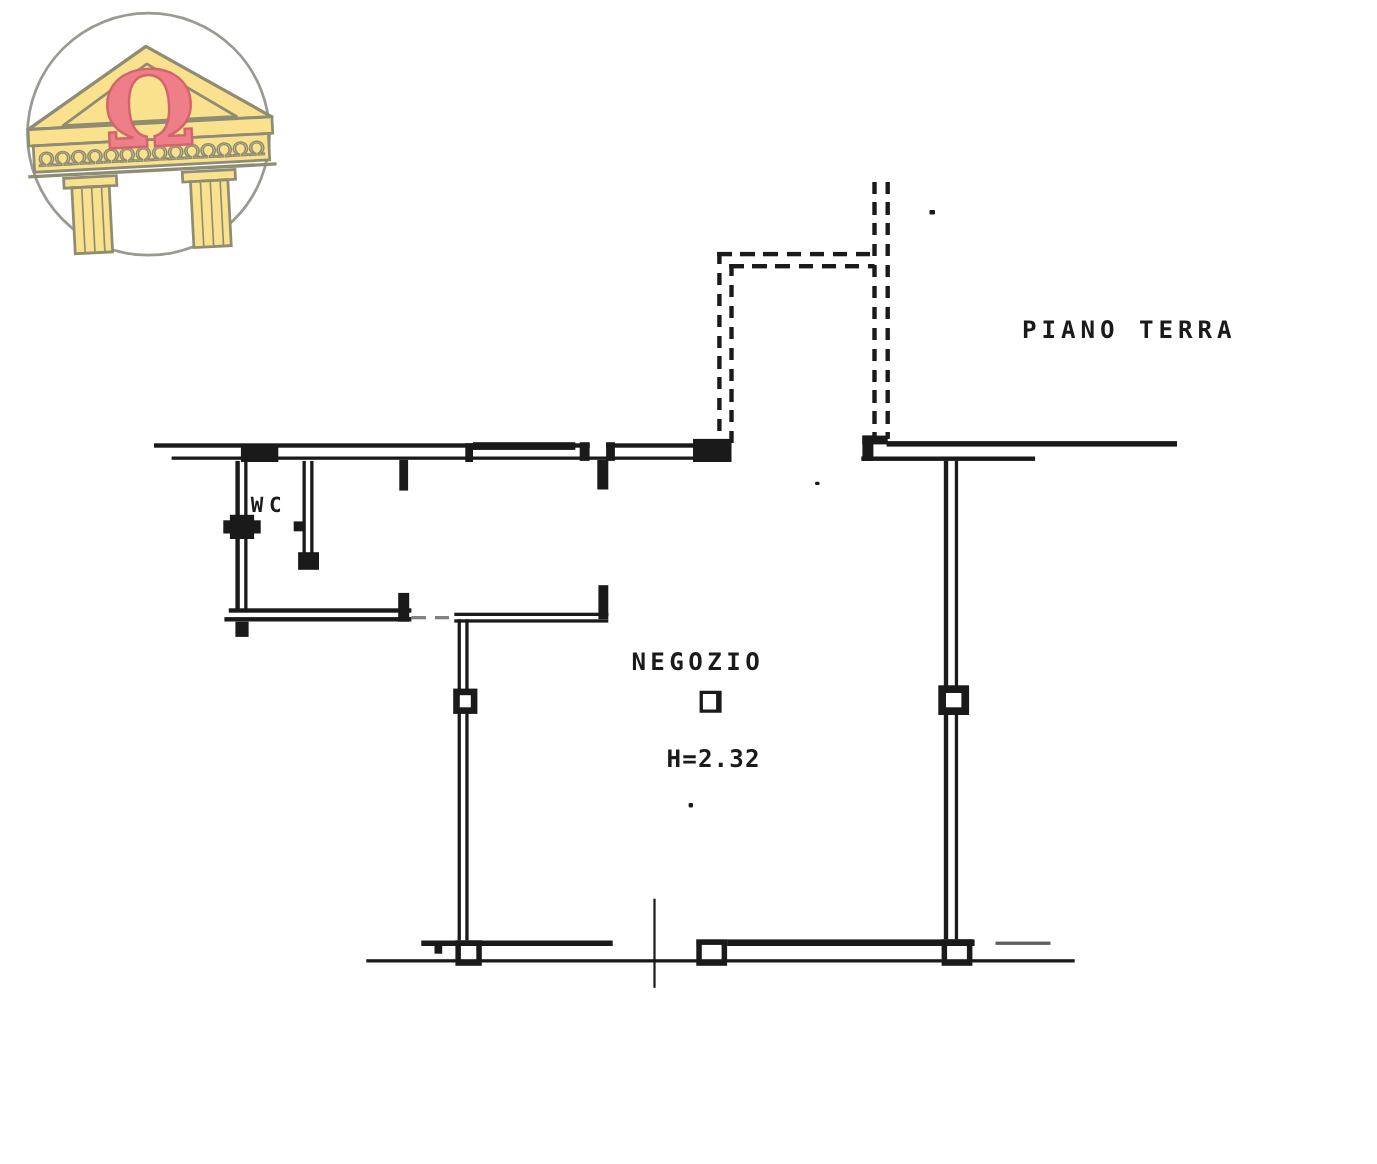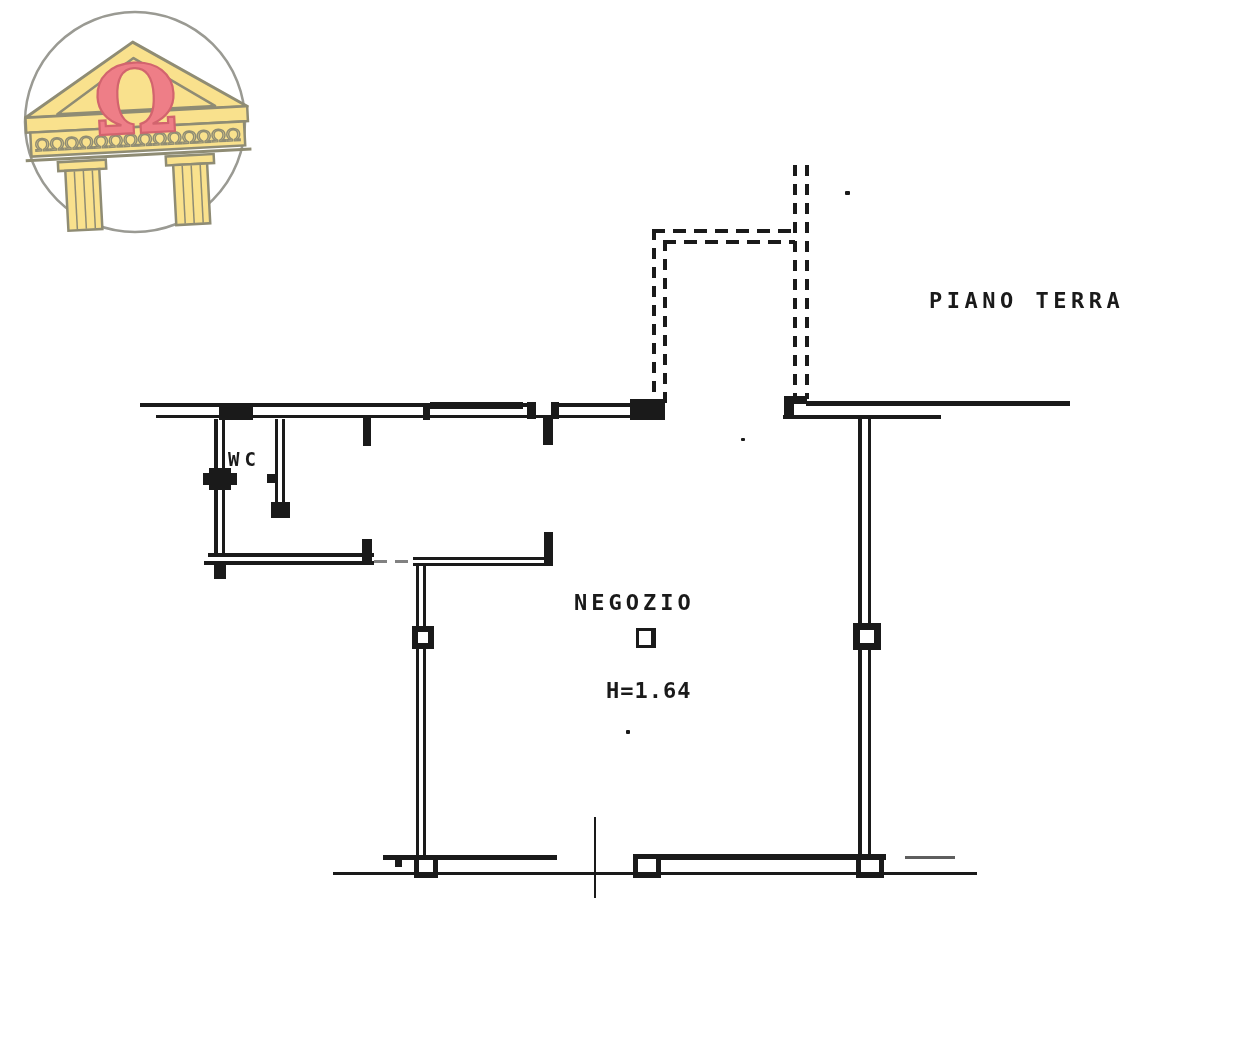--- a/index.html
+++ b/index.html
@@ -116,14 +116,14 @@
 
   <div style="position:absolute;left:636px;top:628px;width:20px;height:20px;border:3.5px solid var(--ink);box-sizing:border-box;border-right-width:5px"></div>
 
   <div class="speck" style="left:845px;top:191px;width:5px;height:4px"></div>
   <div class="speck" style="left:741px;top:438px;width:4px;height:3px"></div>
   <div class="speck" style="left:626px;top:730px;width:4px;height:4px"></div>
 
   <span class="lbl" style="left:929px;top:288px;font-size:22px;letter-spacing:4.5px">PIANO TERRA</span>
   <span class="lbl" style="left:228px;top:448px;font-size:19px;letter-spacing:5px">WC</span>
   <span class="lbl" style="left:574px;top:590px;font-size:22px;letter-spacing:4px">NEGOZIO</span>
-  <span class="lbl" style="left:606px;top:678px;font-size:22px;letter-spacing:1px">H=1.64</span>
+  <span class="lbl" style="left:606px;top:678px;font-size:22px;letter-spacing:1px">H=2.32</span>
 </div>
 
 </body></html>

